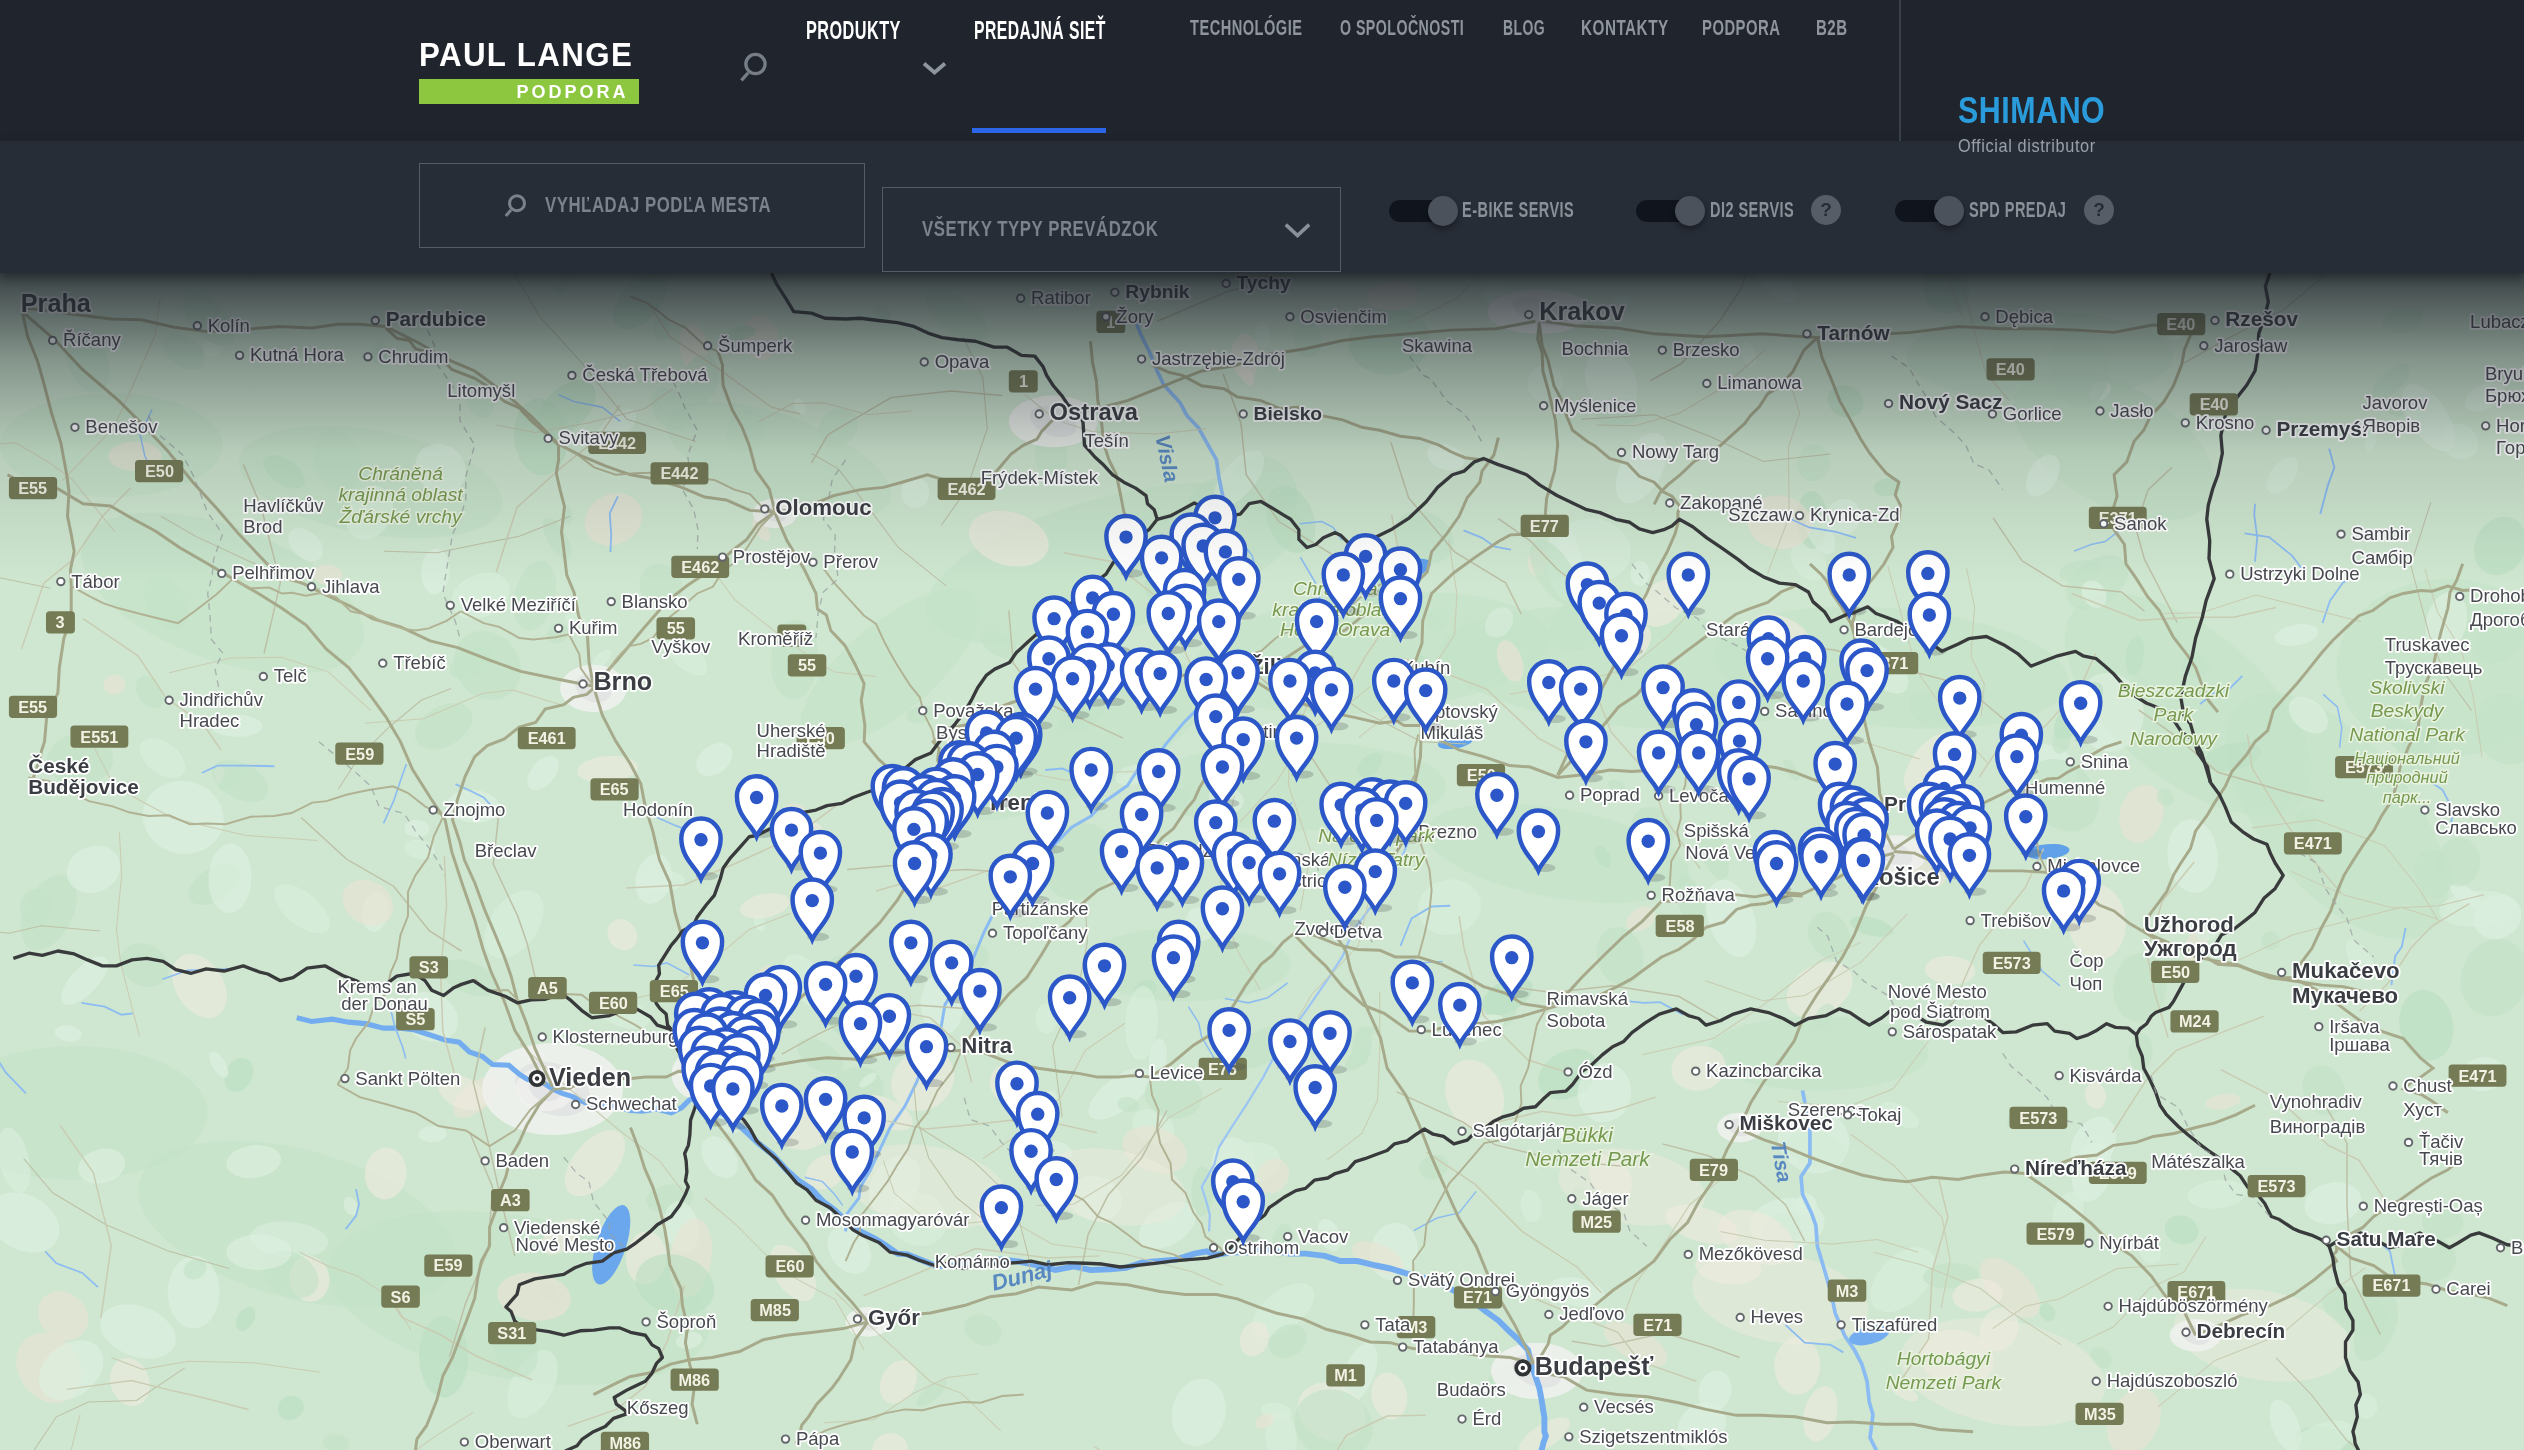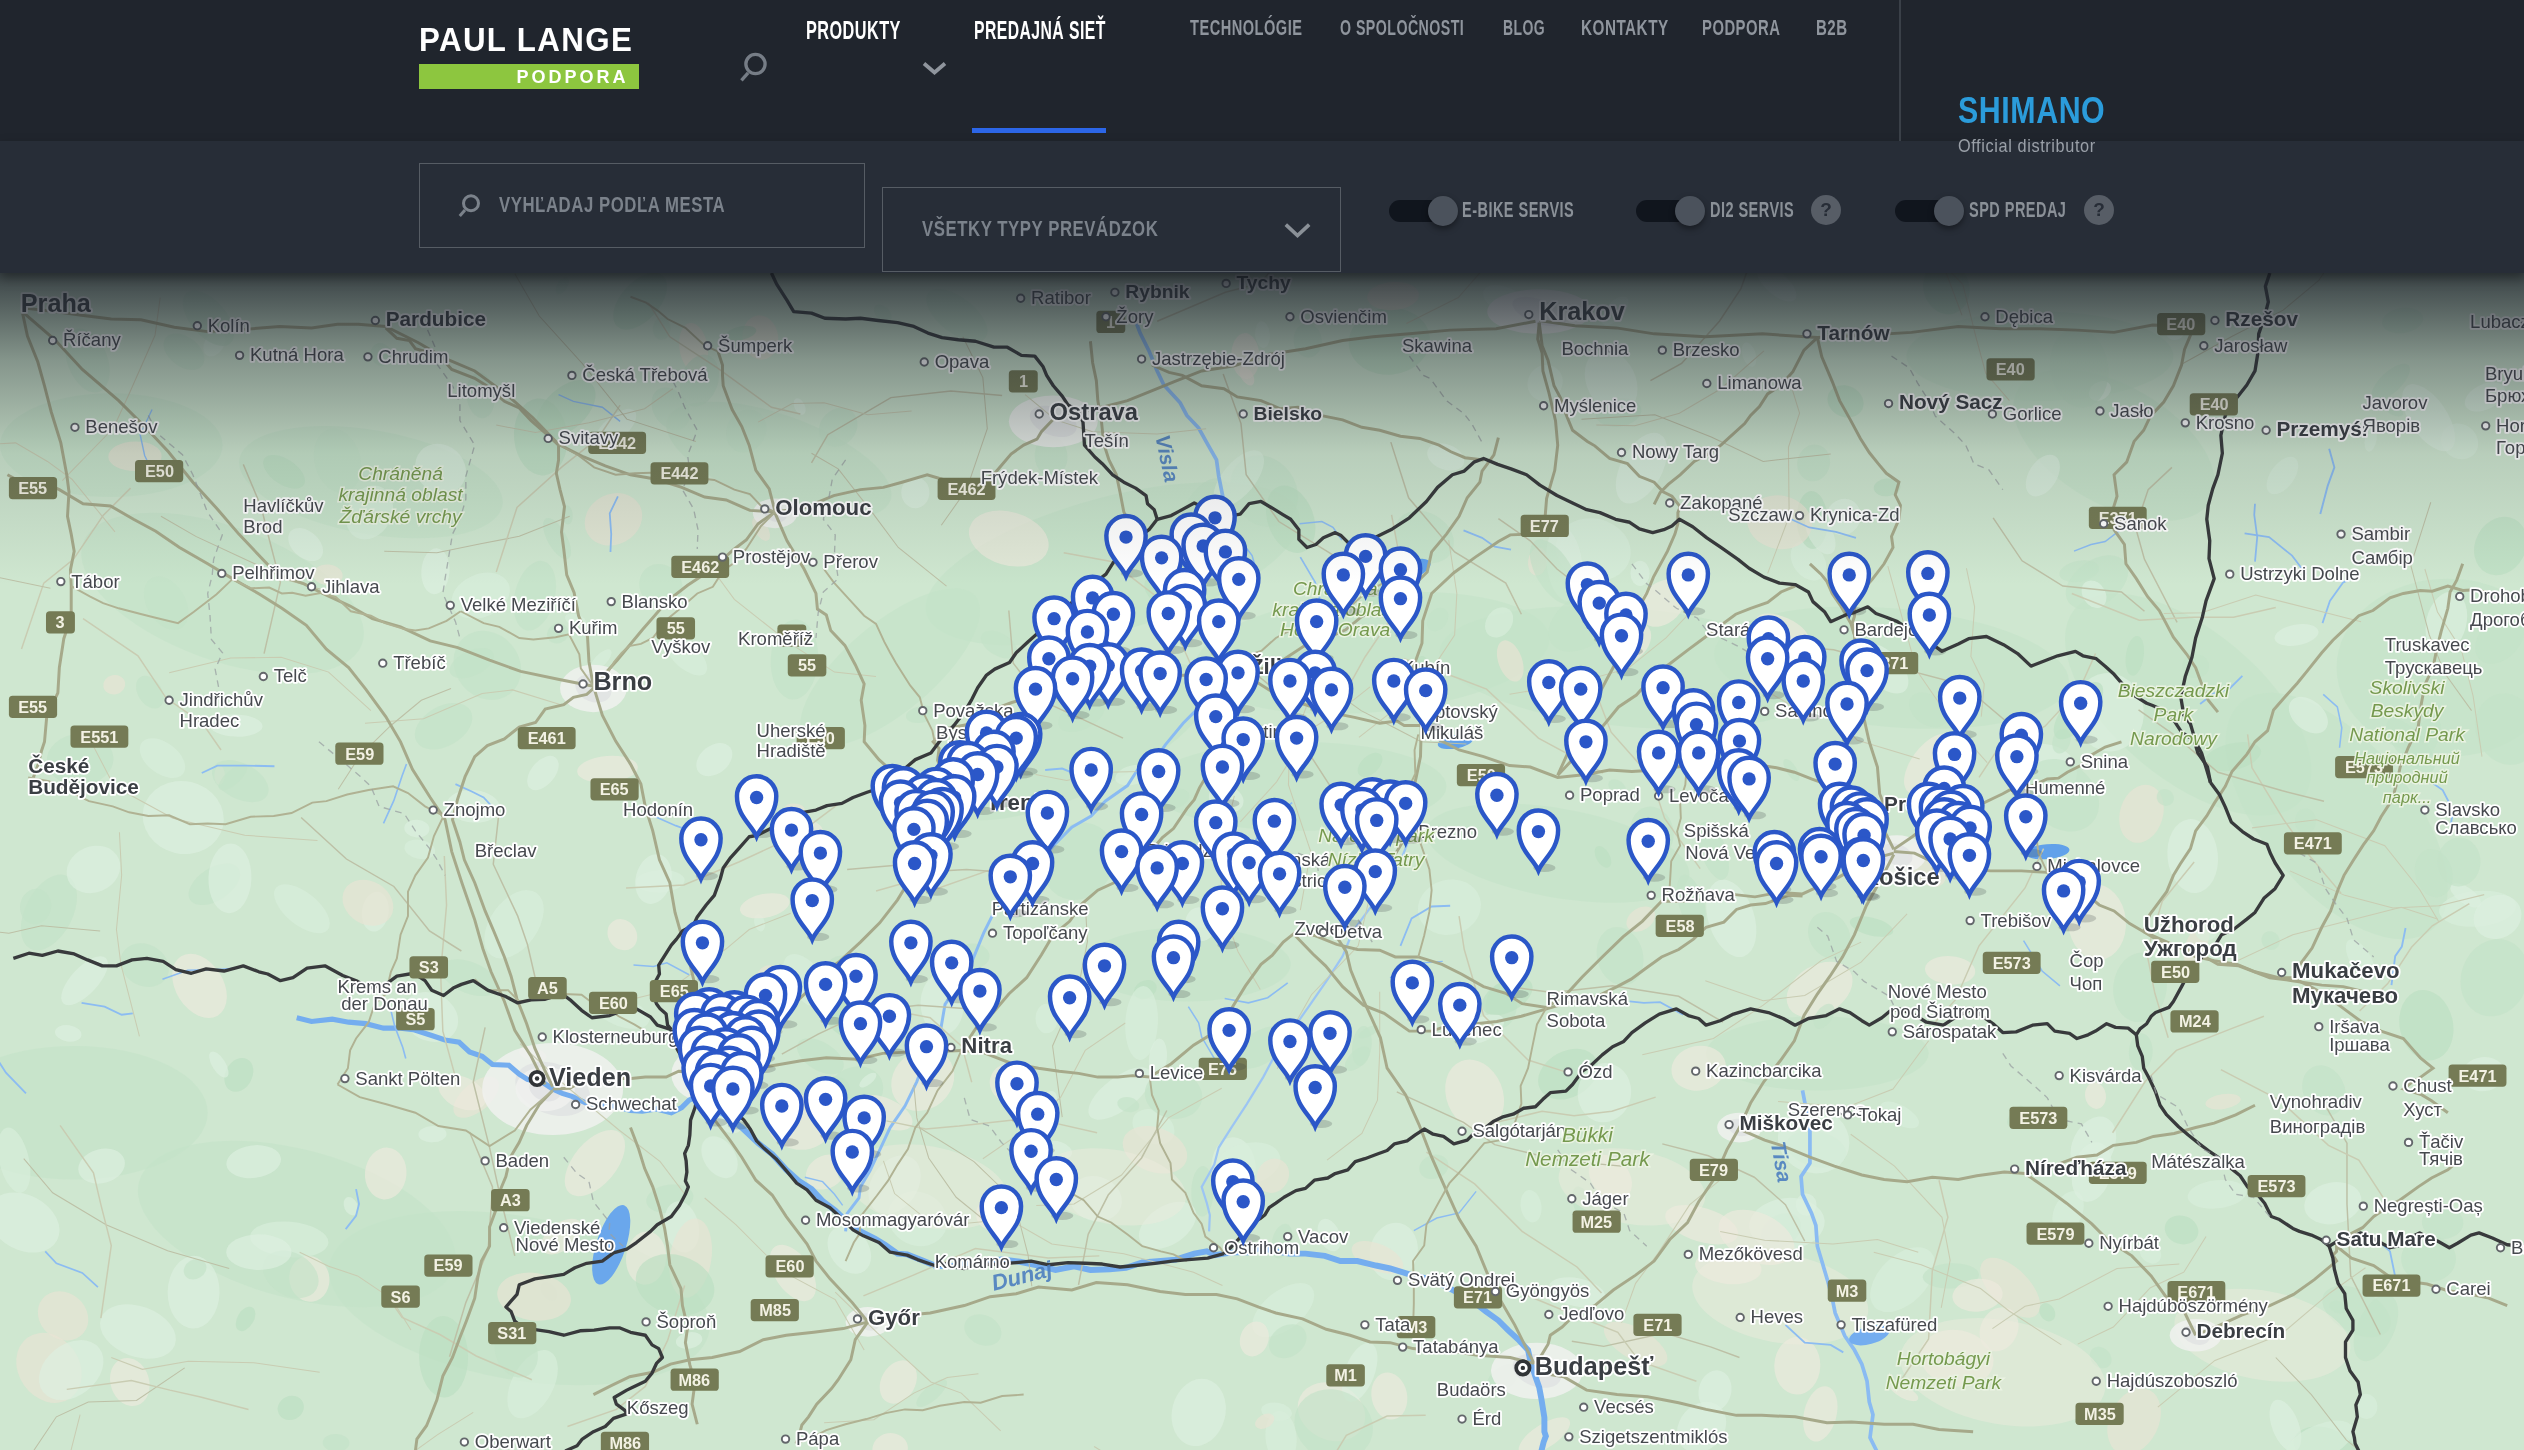--- a/index.html
+++ b/index.html
@@ -1,33 +1,33 @@
 <!DOCTYPE html>
 <html style="font-size:12px"><head><meta charset="utf-8">
 <style>
 *{margin:0;padding:0;box-sizing:border-box;}
 body{width:2525px;height:1451px;overflow:hidden;font-family:"Liberation Sans",sans-serif;background:#cfe7d0;}
 #stage{position:relative;width:2525px;height:1451px;}
 #fade{position:absolute;left:0;top:273px;width:2525px;height:312px;background:linear-gradient(to bottom,rgba(30,36,44,0.84) 0%,rgba(30,36,44,0.42) 28%,rgba(30,36,44,0.13) 58%,rgba(30,36,44,0) 100%);pointer-events:none;}
 #bar1{position:absolute;left:0;top:0;width:2525px;height:141px;background:#20252d;}
 #bar2{position:absolute;left:0;top:141px;width:2525px;height:132px;background:#272d37;box-shadow:0 4.5px 10.4px rgba(0,0,0,0.35);}
-.logo{position:absolute;left:419px;top:20px;}
+.logo{position:absolute;left:419px;top:35px;}
 .logo .pl{font-size:34px;font-weight:bold;color:#fff;letter-spacing:1.5px;transform:scaleX(0.92);transform-origin:left;white-space:nowrap;}
 .logo .bar{margin-top:5.2px;width:220px;height:24.5px;background:#8dc63f;position:relative;}
 .logo .bar span{position:absolute;right:10.4px;top:3px;font-size:18px;font-weight:bold;color:#fff;letter-spacing:3px;}
 .nav{position:absolute;top:16px;height:141px;display:flex;align-items:flex-start;}
 .navitem{font-weight:bold;color:#8f959d;letter-spacing:0.7px;transform-origin:left center;display:inline-block;white-space:nowrap;}
 .svgico{position:absolute;}
 #shim{position:absolute;left:1958px;top:48px;margin-top:42px;}
 #shim .s1{font-size:37px;font-weight:bold;color:#2b9cdb;letter-spacing:0.7px;transform:scaleX(0.82);transform-origin:left;white-space:nowrap;}
 #shim .s2{font-size:18.5px;color:#9aa0a8;margin-top:3px;letter-spacing:0.7px;white-space:nowrap;transform:scaleX(0.88);transform-origin:left;}
 .vline{position:absolute;left:1899px;top:0;width:1.5px;height:141px;background:#3a4048;}
 .box{position:absolute;top:163px;height:85px;border:1.5px solid #565c64;display:flex;align-items:center;color:#7b828b;font-weight:bold;font-size:21.5px;letter-spacing:0.7px;}
 .box .ct{transform:scaleX(0.78);transform-origin:left center;white-space:nowrap;}
-#sbox{left:419px;width:446px;}
+#sbox{left:419px;width:446px;padding-left:46px;}
 #dbox{left:882px;width:459px;margin-top:24px;}
 .tog{position:absolute;top:200px;width:62px;height:21.5px;background:#10151d;border-radius:11px;}
 .tog .knob{position:absolute;right:-6.7px;top:-4.5px;width:30px;height:30px;border-radius:50%;background:#4b525c;box-shadow:0 3px 6px rgba(0,0,0,0.4);}
 .tlabel{position:absolute;top:197px;font-size:22px;font-weight:bold;color:#8a9097;letter-spacing:0.7px;transform-origin:left center;transform:scaleX(0.66);white-space:nowrap;}
 .qm{position:absolute;top:195px;width:30px;height:30px;border-radius:50%;background:#575d66;color:#272d37;font-weight:bold;font-size:19px;text-align:center;line-height:30px;}
 #underline{position:absolute;left:972px;top:128px;width:134px;height:4.5px;background:#2c66e8;}
 </style></head>
 <body>
 <div id="stage">
 <svg id="mapsvg" width="2525" height="1451" viewBox="0 0 3404 1956" font-family="'Liberation Sans',sans-serif">

